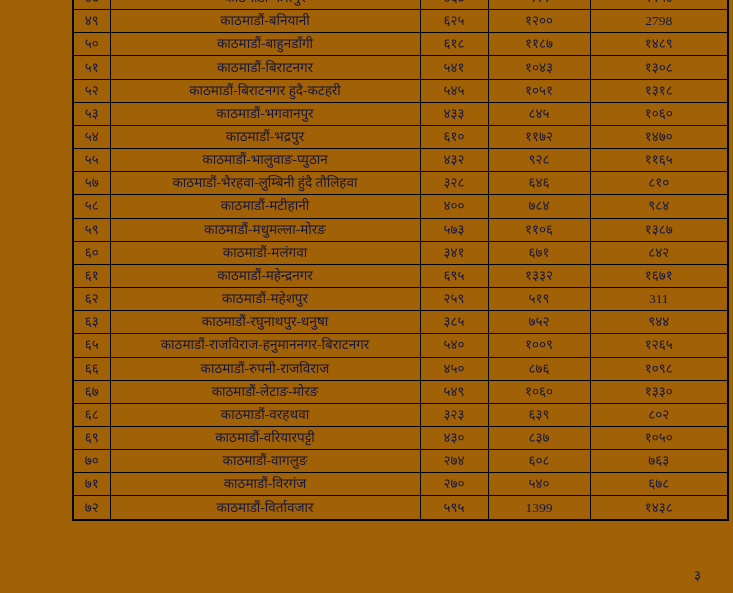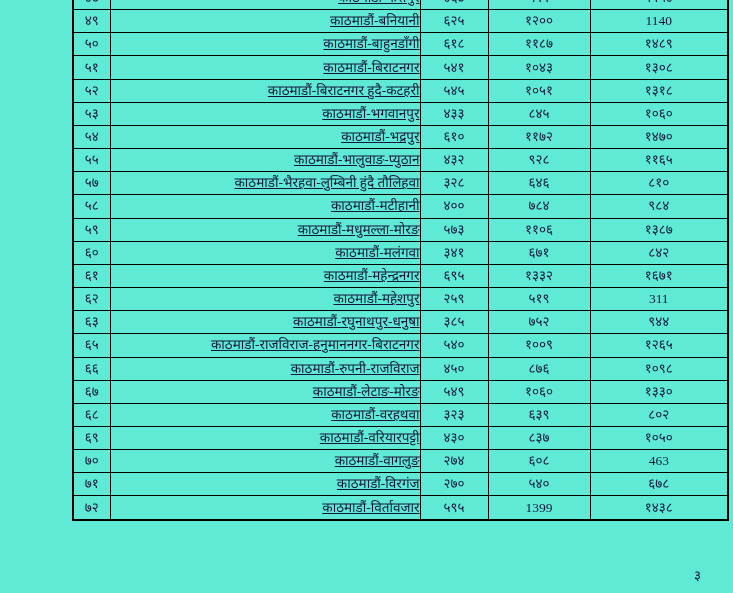--- a/index.html
+++ b/index.html
@@ -8,21 +8,21 @@
     width: 733px;
     height: 593px;
     background: #ffffff;
     overflow: hidden;
     font-family: "Liberation Serif", "DejaVu Sans", serif;
   }
   .page {
     position: relative;
     width: 733px;
     height: 593px;
-    background: #5eead4;
+    background: #a16207;
     overflow: hidden;
   }
   .table-wrap {
     position: absolute;
     left: 72px;
     top: -15px;
   }
   table.fare-table {
     border-collapse: collapse;
     table-layout: fixed;
@@ -34,21 +34,21 @@
     height: 22.17px;
     padding: 0;
     font-size: 13.5px;
     line-height: 22px;
     color: #16163c;
     white-space: nowrap;
     overflow: hidden;
     vertical-align: middle;
   }
   td.c0 { text-align: center; }
-  td.c1 { text-align: right; padding-left: 11px; text-decoration: underline; }
+  td.c1 { text-align: center; padding-left: 11px; }
   td.c2, td.c3, td.c4 { text-align: center; }
   .page-number {
     position: absolute;
     left: 694px;
     top: 566px;
     font-size: 13.5px;
     color: #16163c;
   }
 </style>
 </head>
@@ -71,21 +71,21 @@
             <td class="c1">काठमाडौं-फत्तेपुर</td>
             <td class="c2">४६७</td>
             <td class="c3">९११</td>
             <td class="c4">११५४</td>
           </tr>
           <tr>
             <td class="c0">४९</td>
             <td class="c1">काठमाडौं-बनियानी</td>
             <td class="c2">६२५</td>
             <td class="c3">१२००</td>
-            <td class="c4">1140</td>
+            <td class="c4">2798</td>
           </tr>
           <tr>
             <td class="c0">५०</td>
             <td class="c1">काठमाडौं-बाहुनडाँगी</td>
             <td class="c2">६१८</td>
             <td class="c3">११८७</td>
             <td class="c4">१४८९</td>
           </tr>
           <tr>
             <td class="c0">५१</td>
@@ -204,21 +204,21 @@
             <td class="c1">काठमाडौं-वरियारपट्टी</td>
             <td class="c2">४३०</td>
             <td class="c3">८३७</td>
             <td class="c4">१०५०</td>
           </tr>
           <tr>
             <td class="c0">७०</td>
             <td class="c1">काठमाडौं-वागलुङ</td>
             <td class="c2">२७४</td>
             <td class="c3">६०८</td>
-            <td class="c4">463</td>
+            <td class="c4">७६३</td>
           </tr>
           <tr>
             <td class="c0">७१</td>
             <td class="c1">काठमाडौं-विरगंज</td>
             <td class="c2">२७०</td>
             <td class="c3">५४०</td>
             <td class="c4">६७८</td>
           </tr>
           <tr>
             <td class="c0">७२</td>

